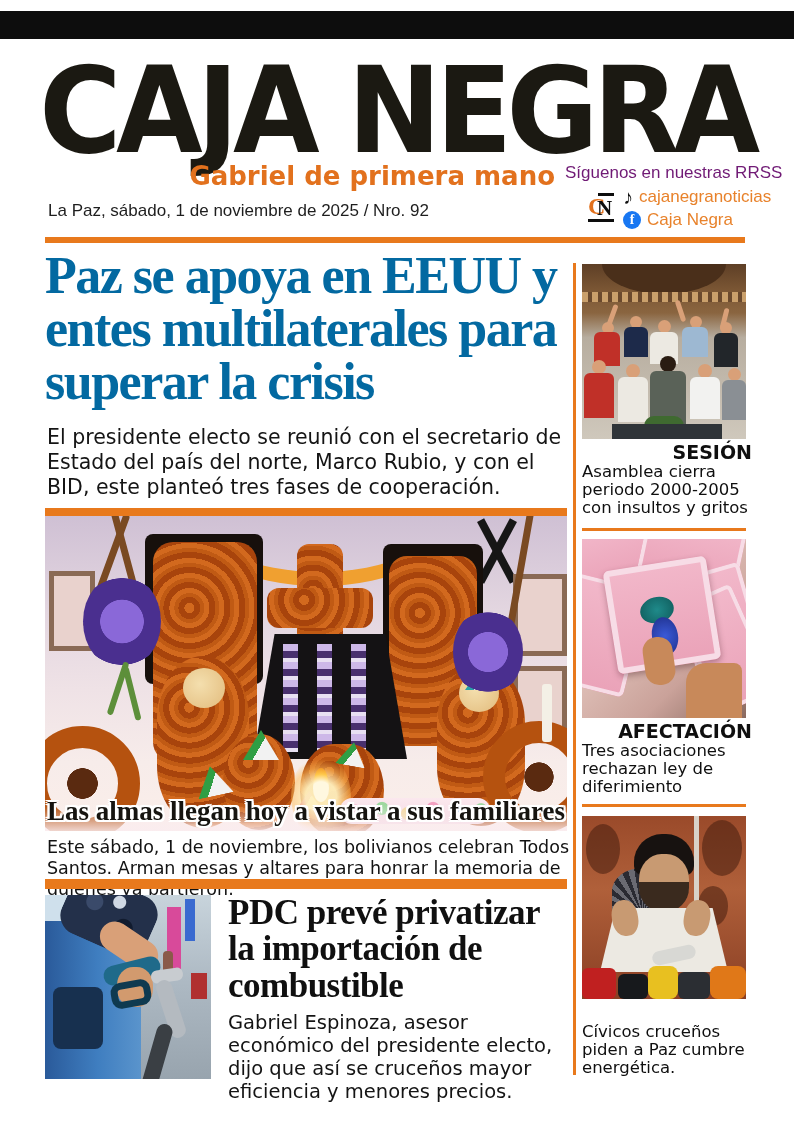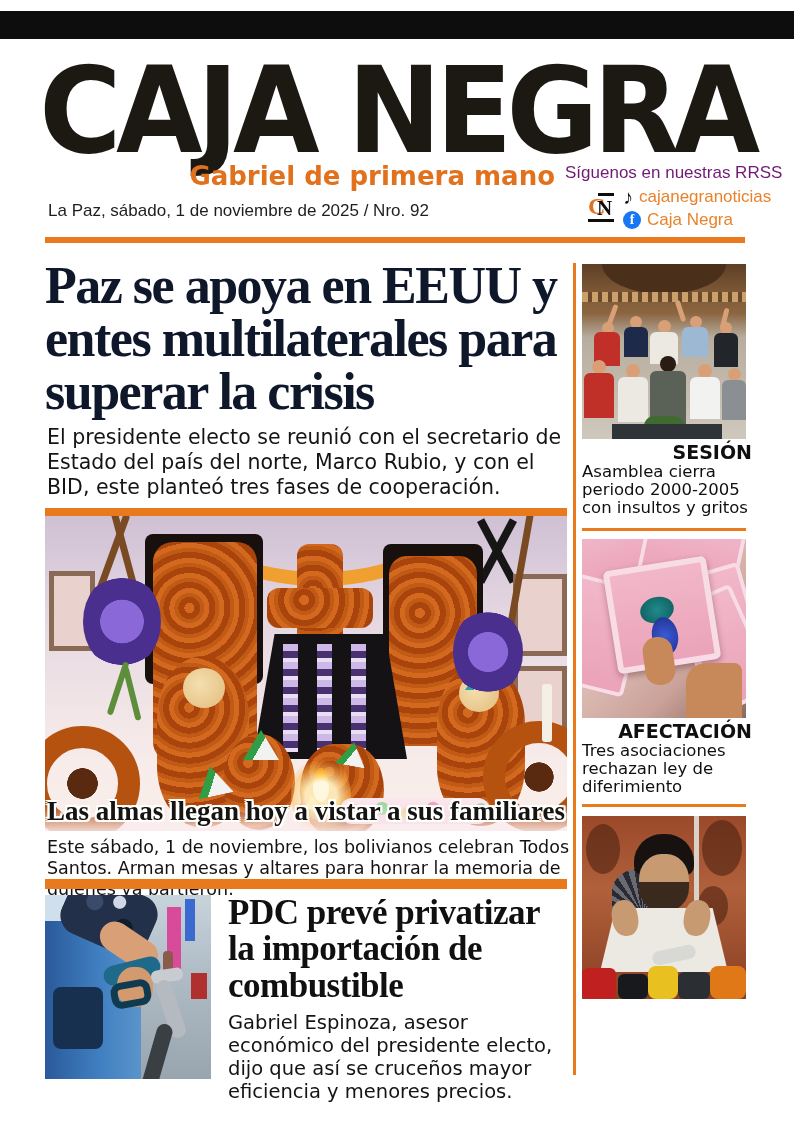--- a/index.html
+++ b/index.html
@@ -26,23 +26,23 @@
   #row-fb{top:47px;}
   .handle{color:#e8822b;}
   .tiktok{font-size:20px;font-weight:bold;color:#101010;line-height:1;}
   .fb{width:18px;height:18px;border-radius:50%;background:#1877f2;color:#fff;text-align:center;
       font-family:"Liberation Serif",serif;font-weight:bold;font-size:14px;line-height:18px;}
   #dateline{left:48px;top:190px;font-size:17px;color:#1e1e1e;}
   .rule{background:#e8791c;}
   #rule-top{left:45px;top:226px;width:700px;height:6px;}
 
   
-  #lead-headline{left:45px;top:248px;width:532px;
+  #lead-headline{left:45px;top:238px;width:532px;
     font-family:"Liberation Serif",serif;font-weight:bold;font-size:52px;line-height:1.02;
-    letter-spacing:-1.5px;color:#0f172a;}
+    letter-spacing:-1.5px;color:#0369a1;}
   #lead-standfirst{left:47px;top:414px;width:524px;
     font-family:"DejaVu Sans",sans-serif;font-size:20.5px;line-height:1.22;color:#141414;}
 
   
   #photo-bar{left:45px;top:497px;width:522px;height:8px;}
   #main-photo{left:45px;top:505px;width:522px;height:315px;overflow:hidden;
     background:linear-gradient(180deg,#cfc0d4 0%,#e3d6e0 30%,#efe2e6 55%,#f7ecea 78%,#fbeee9 100%);}
   #main-photo .shape{position:absolute;}
   .garland{left:140px;top:-70px;width:270px;height:140px;border-radius:50%;
     border:14px solid transparent;border-bottom-color:#f0a030;box-sizing:border-box;}
@@ -367,14 +367,15 @@
     <div class="shape hand-up" style="left:30px;top:84px;transform:rotate(-10deg);"></div>
     <div class="shape hand-up" style="left:102px;top:84px;transform:rotate(10deg);"></div>
     <div class="shape mic" style="left:0;top:152px;width:34px;height:31px;background:#c02020;border-radius:6px;"></div>
     <div class="shape mic" style="left:36px;top:158px;width:30px;height:25px;background:#17191c;border-radius:6px;"></div>
     <div class="shape mic" style="left:66px;top:150px;width:30px;height:33px;background:#e8c020;border-radius:8px;"></div>
     <div class="shape mic" style="left:96px;top:156px;width:32px;height:27px;background:#2b2e33;border-radius:6px;"></div>
     <div class="shape mic" style="left:128px;top:150px;width:36px;height:33px;background:#e07818;border-radius:8px;"></div>
     <div class="shape" style="left:70px;top:132px;width:44px;height:14px;background:#d8d8d4;border-radius:7px;transform:rotate(-12deg);"></div>
   </div>
 
+  <div class="abs side-text" id="text3">Cívicos cruceños piden a Paz cumbre energética.</div>
 
 </div>
 
 </body></html>

